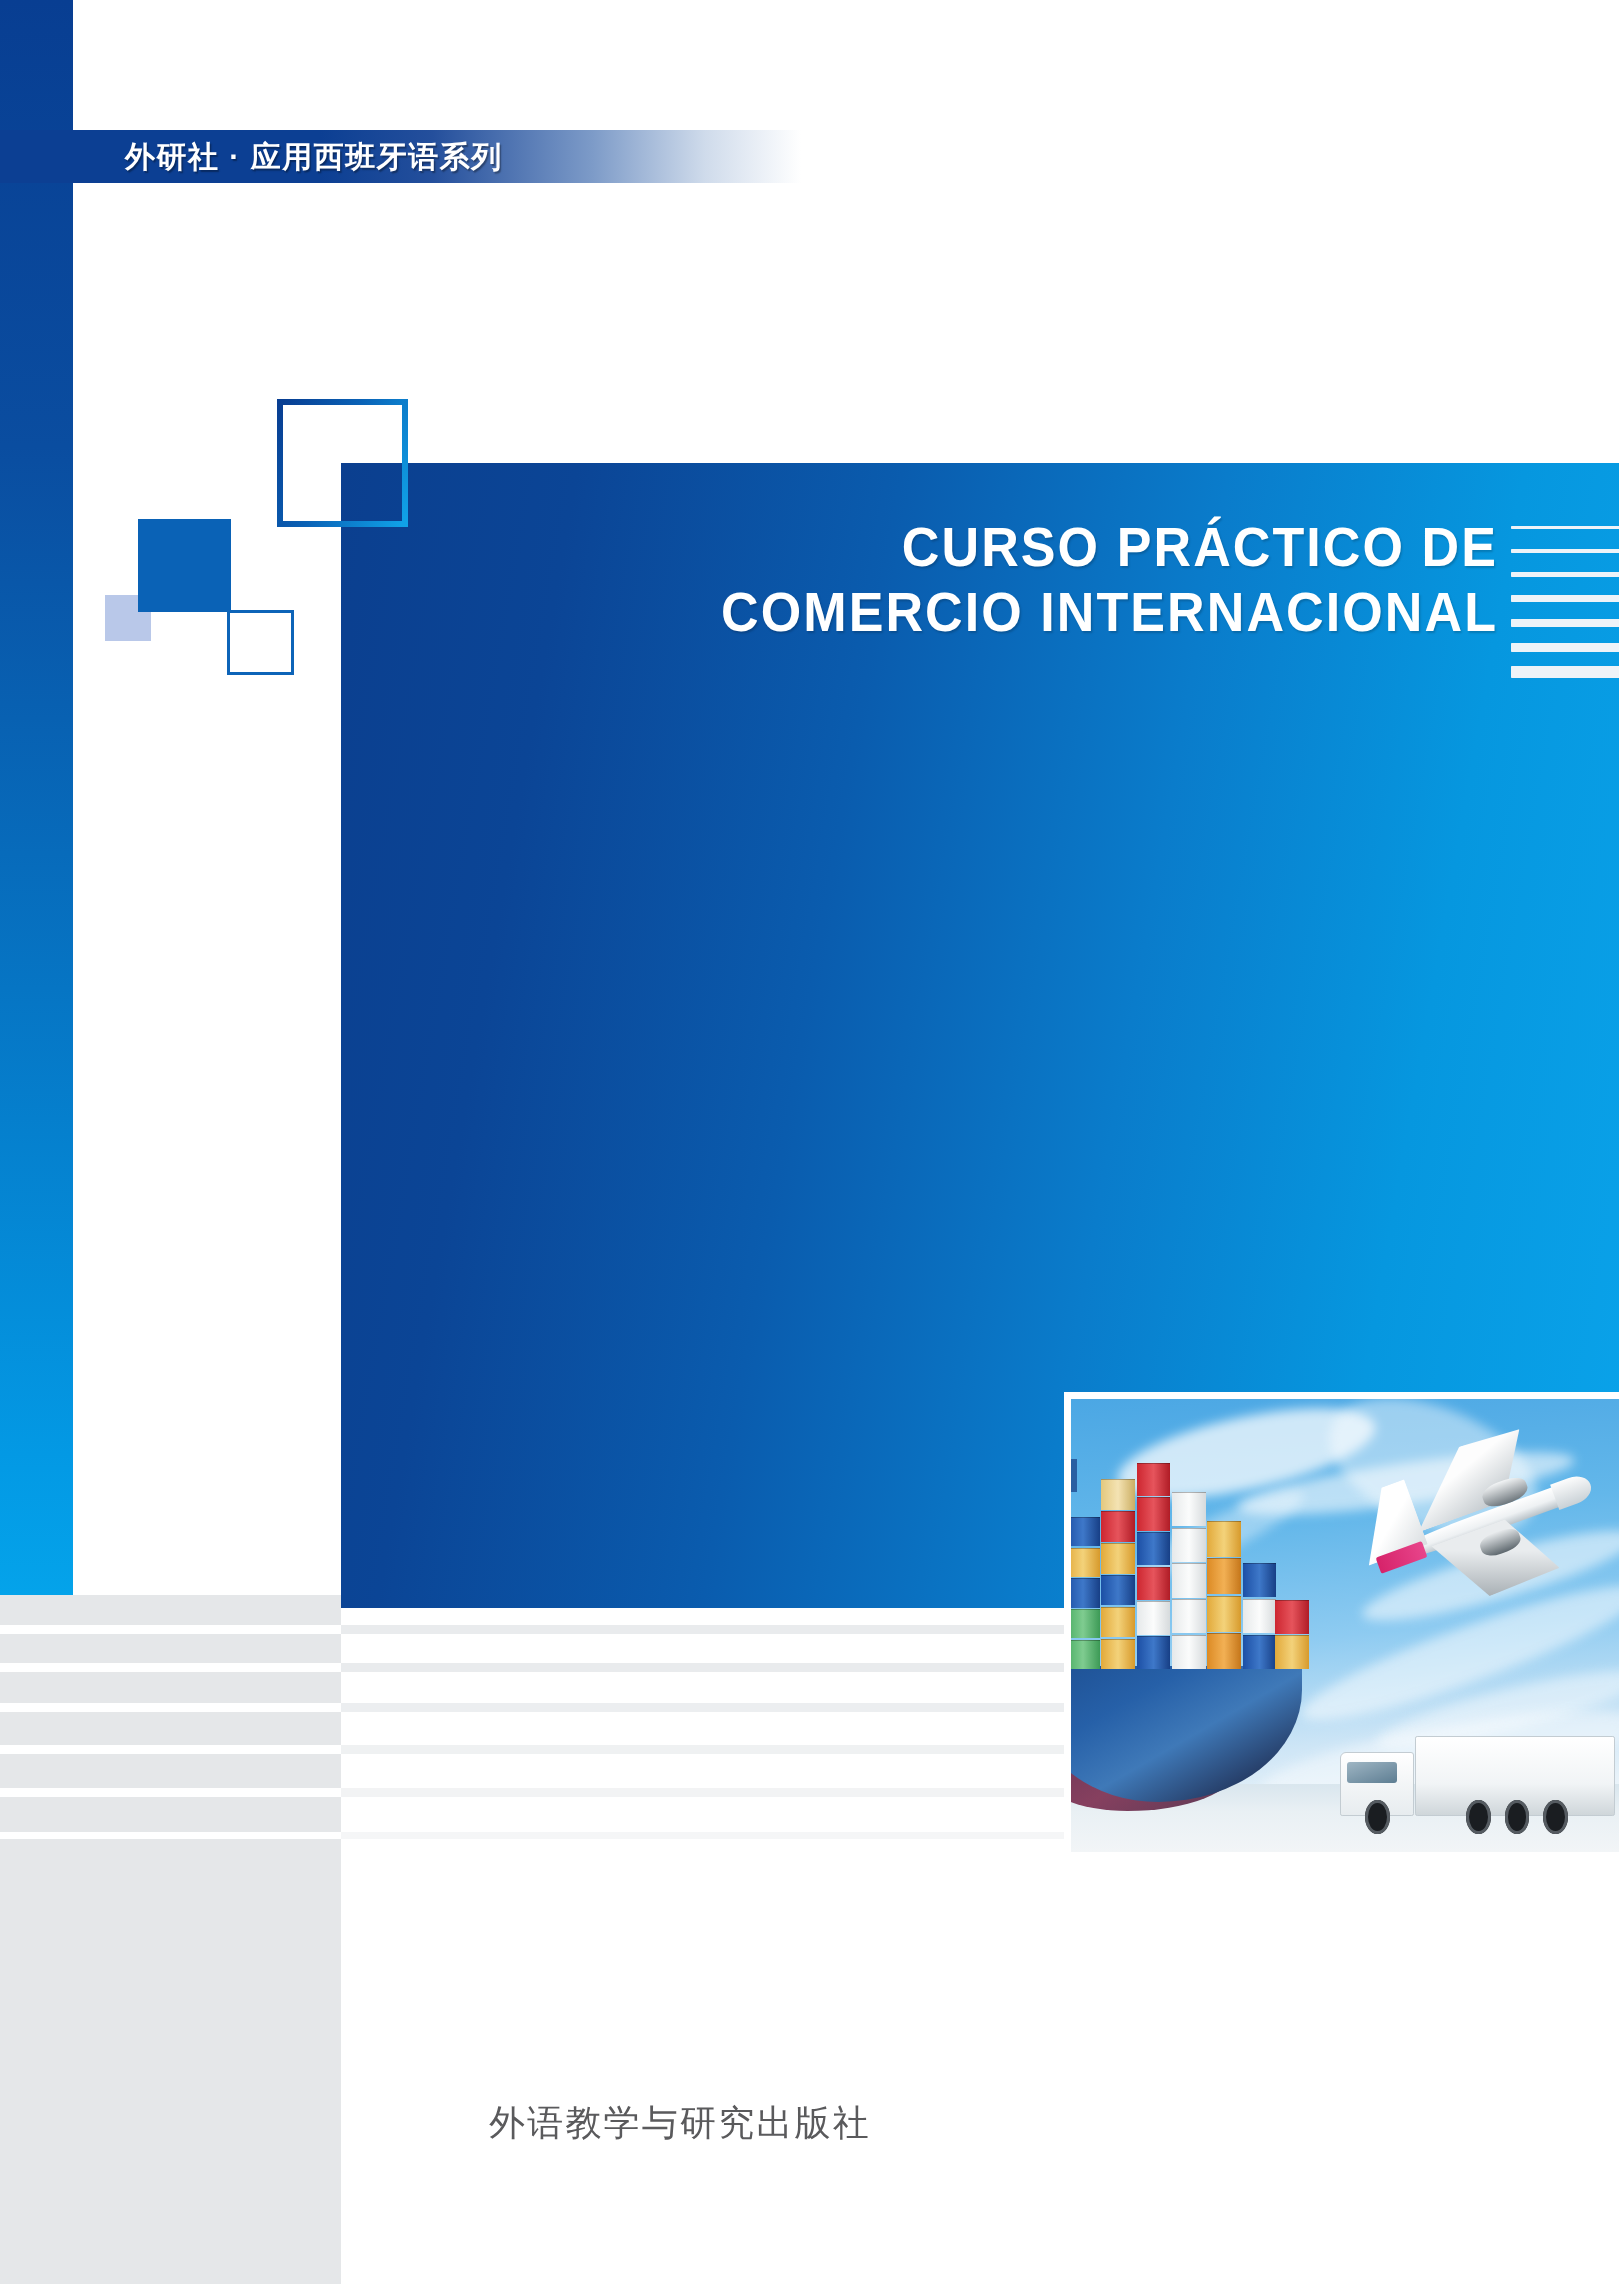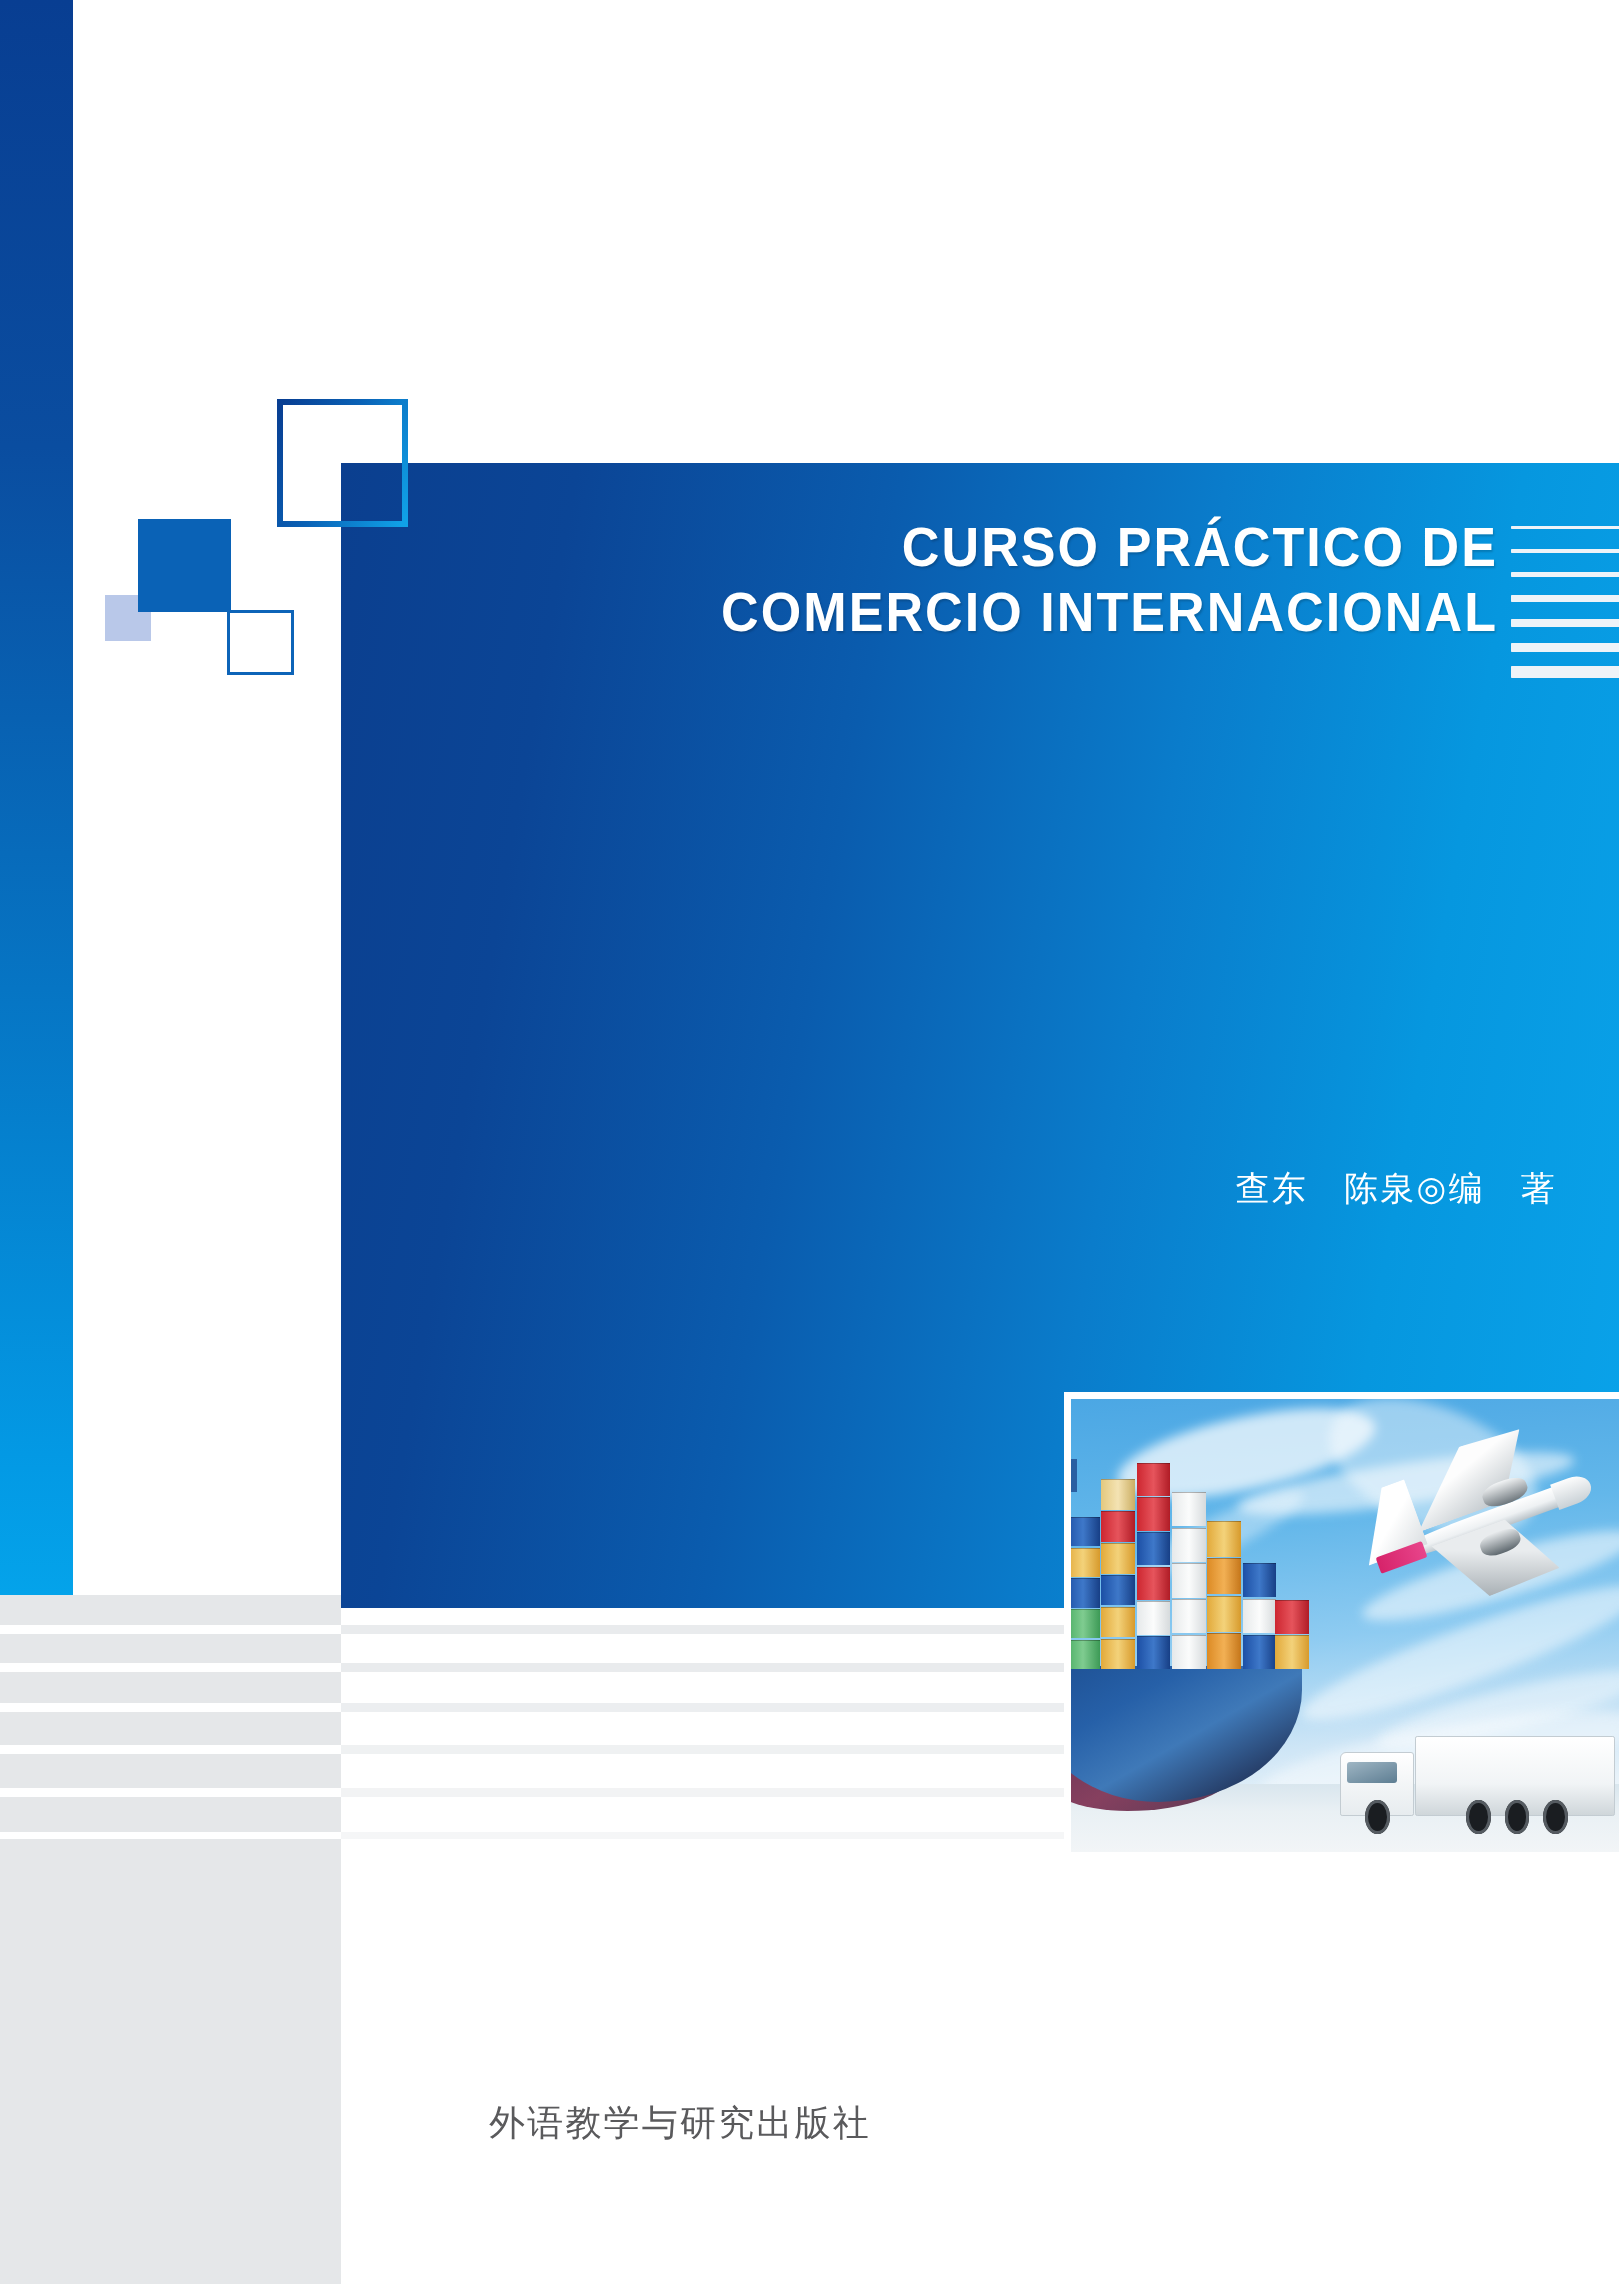--- a/index.html
+++ b/index.html
@@ -278,20 +278,23 @@
     letter-spacing:2.2px;
   }
 </style>
 </head>
 <body>
 
 <div id="cover">
 
   <div class="left-bar"></div>
 
+  <div class="series-banner">
+    <span class="series-text">外研社 · 应用西班牙语系列</span>
+  </div>
 
   <div class="deco sq-light"></div>
   <div class="deco sq-solid"></div>
   <div class="deco sq-outline-small"></div>
 
   <div class="main-panel"></div>
 
   <div class="deco sq-outline-big"></div>
 
   <div class="line-stack">
@@ -303,21 +306,20 @@
     <i style="height:9.6px;margin-bottom:14px;"></i>
     <i style="height:12px;"></i>
   </div>
 
   <div class="es-title">
     <span class="l1">CURSO PRÁCTICO DE</span>
     <span class="l2">COMERCIO INTERNACIONAL</span>
   </div>
 
 
-  <div class="authors">查东　陈泉◎编　著</div>
 
   <div class="photo-frame">
     <div class="photo">
       <div class="cloud c1"></div>
       <div class="cloud c2"></div>
       <div class="cloud c3"></div>
       <div class="cloud c4"></div>
       <div class="cloud c5"></div>
       <div class="cloud c6"></div>
       <div class="cloud c7"></div>

